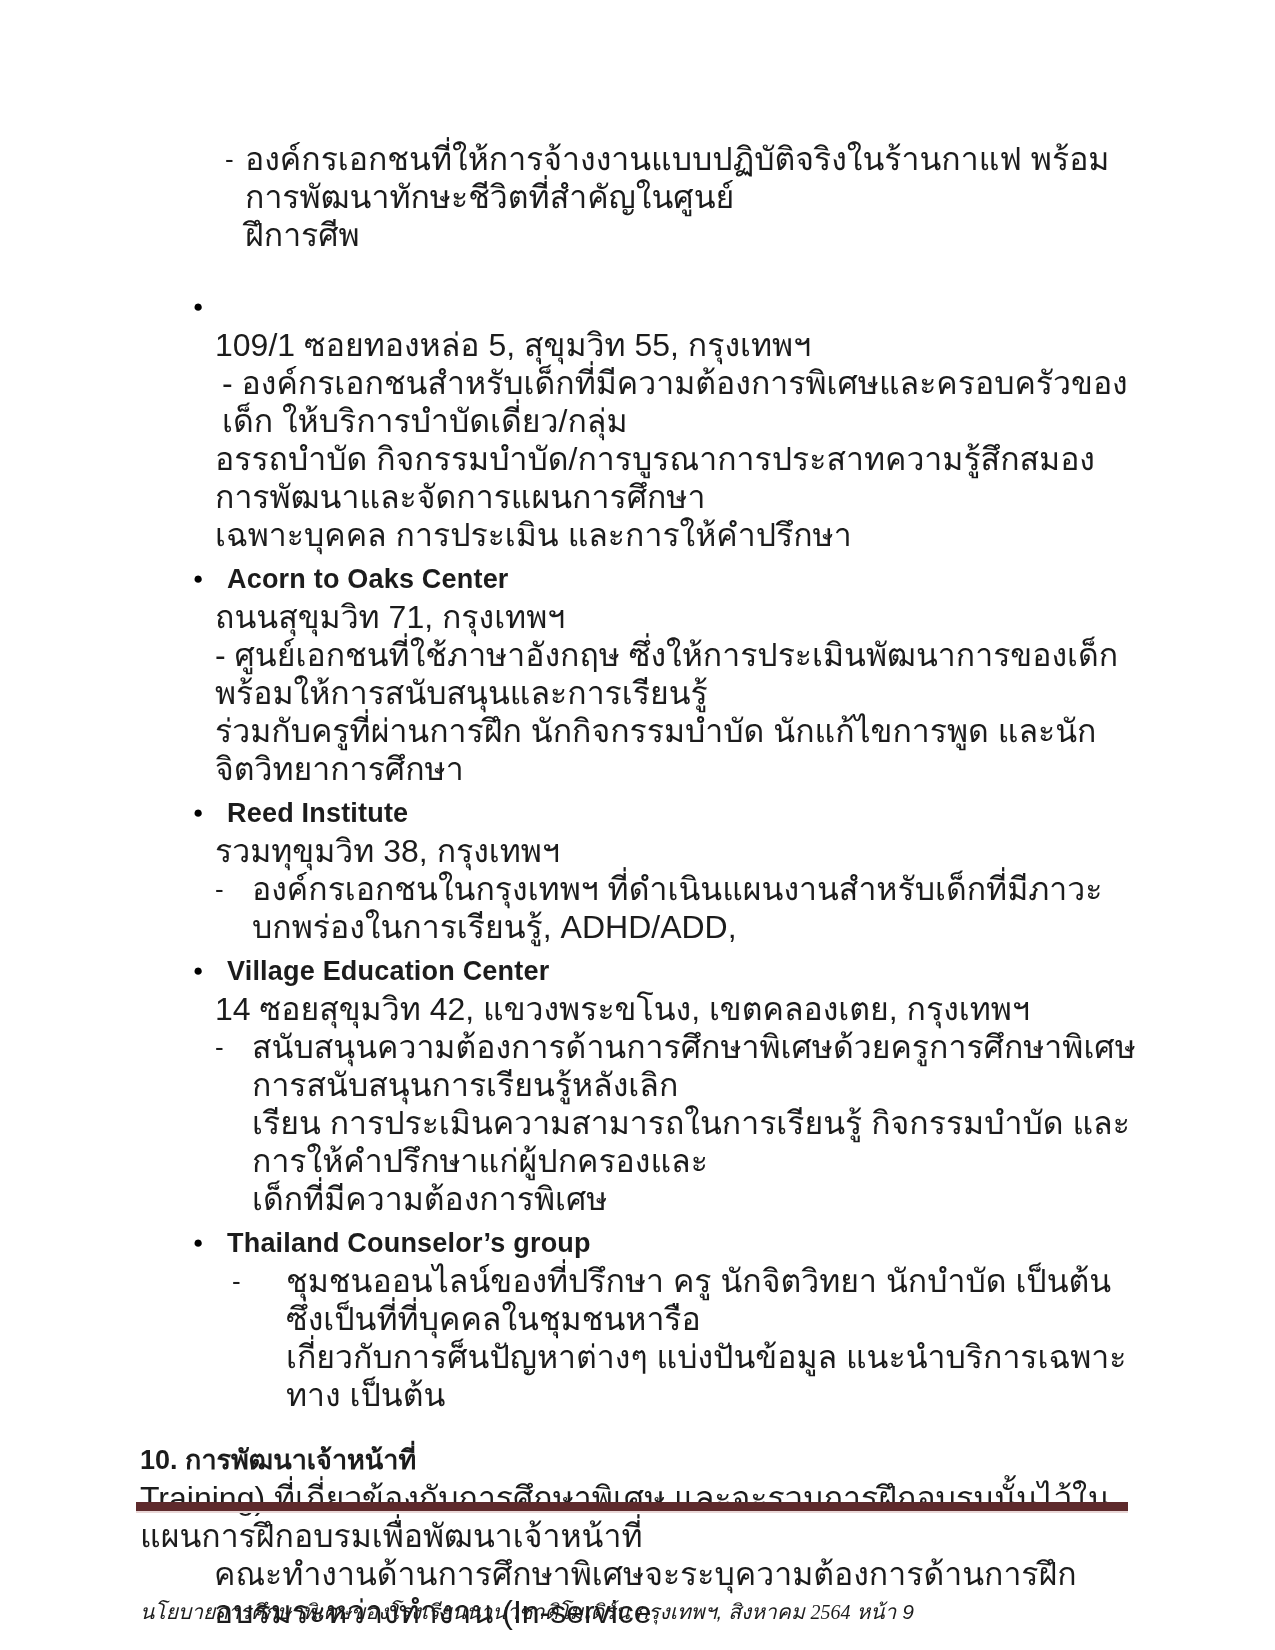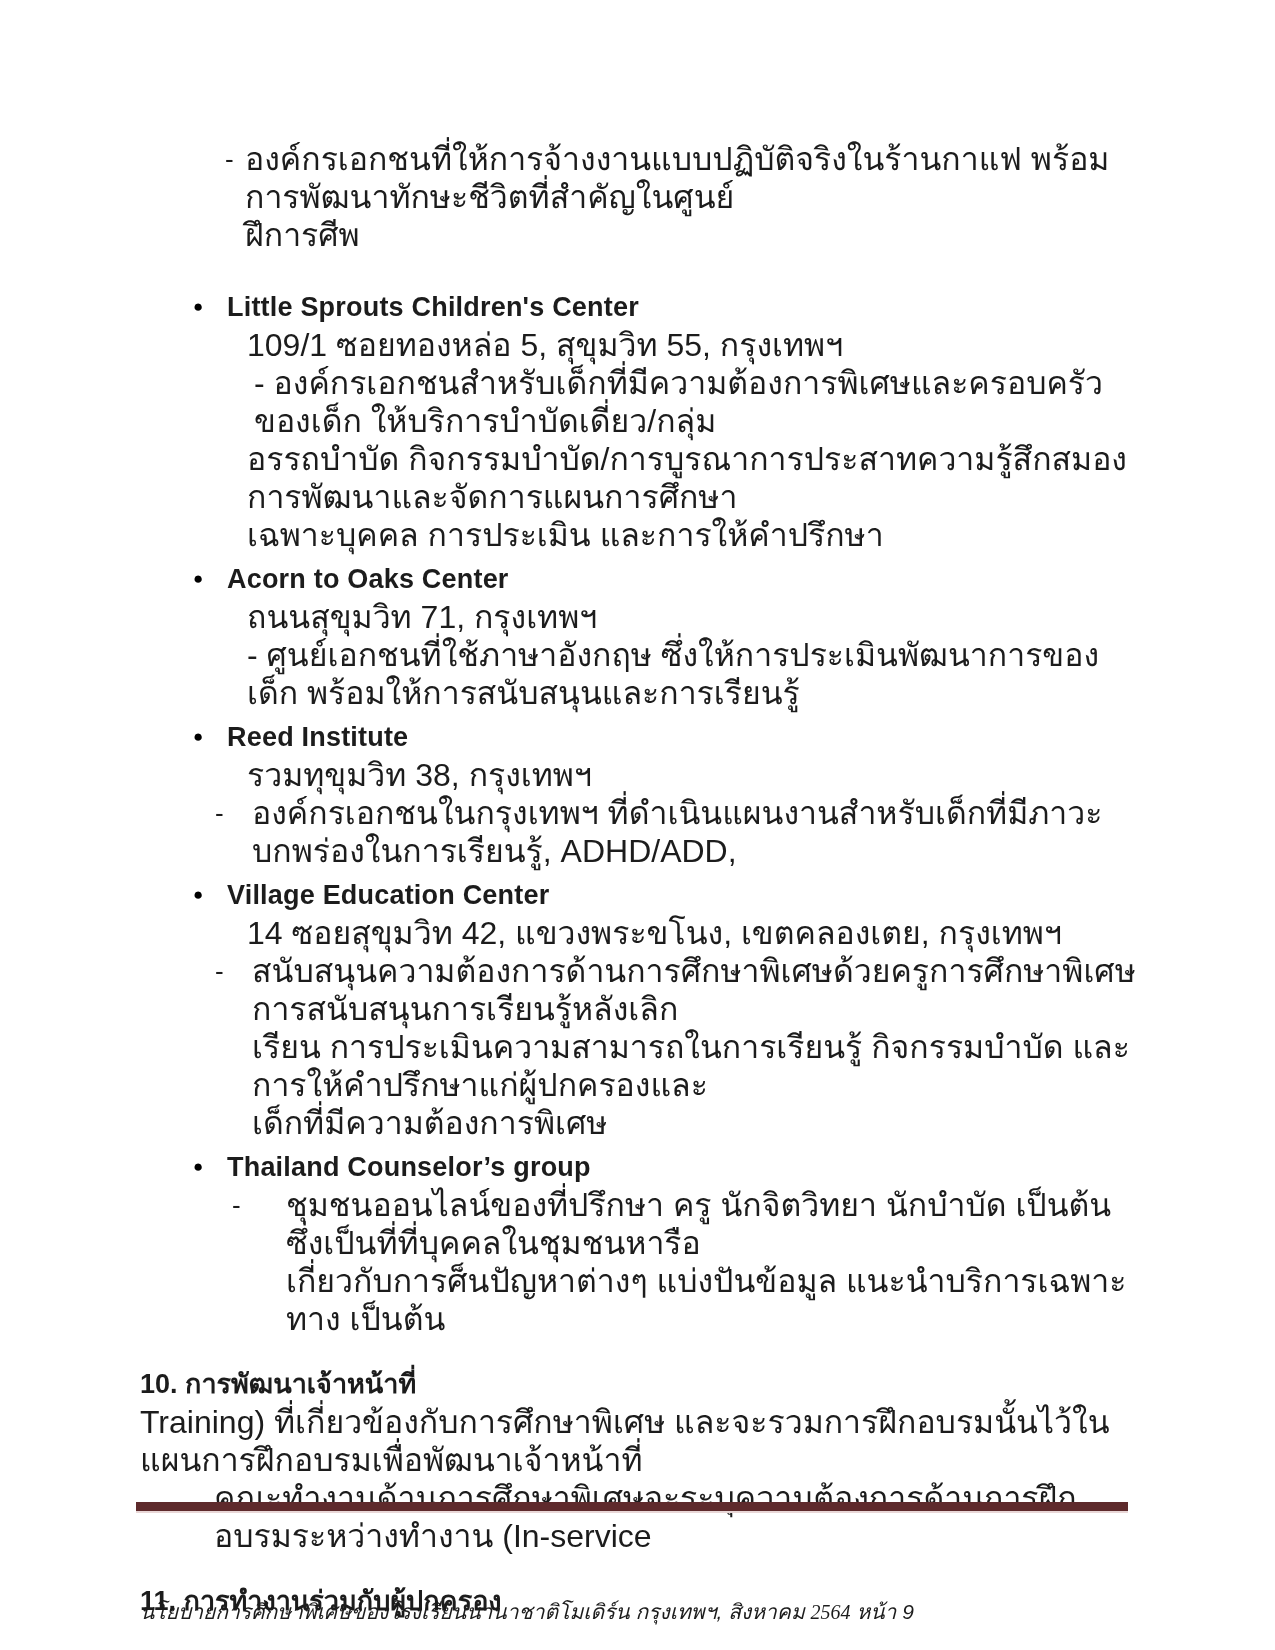--- a/index.html
+++ b/index.html
@@ -49,21 +49,21 @@
     font-size: 17px;
     line-height: 38px;
     color: #000;
   }
   .org-name {
     font-size: 27px;
     font-weight: 700;
     line-height: 38px;
     letter-spacing: 0.2px;
   }
-  .org-body { margin-left: 107px; }
+  .org-body { margin-left: 75px; }
   
   .hang { display: flex; margin-left: 75px; }
   .hang .dash-col {
     flex: 0 0 37px;
     width: 37px;
     font-size: 26px;
     line-height: 38px;
   }
   .hang.deep { margin-left: 92px; }
   .hang.deep .dash-col { flex: 0 0 54px; width: 54px; }
@@ -110,38 +110,38 @@
     <div class="dash-col">-</div>
     <div>
       <div class="line">องค์กรเอกชนที่ให้การจ้างงานแบบปฏิบัติจริงในร้านกาแฟ พร้อมการพัฒนาทักษะชีวิตที่สำคัญในศูนย์</div>
       <div class="line">ฝึการศีพ</div>
     </div>
   </div>
 
   <div class="org">
     <div class="org-header">
       <span class="bullet-glyph">●</span>
-      <span class="org-name">Little Sprouts Children's Center</span>
     </div>
     <div class="org-body">
       <div class="line">109/1 ซอยทองหล่อ 5, สุขุมวิท 55, กรุงเทพฯ</div>
       <div class="line pad-sm">- องค์กรเอกชนสำหรับเด็กที่มีความต้องการพิเศษและครอบครัวของเด็ก ให้บริการบำบัดเดี่ยว/กลุ่ม</div>
       <div class="line">อรรถบำบัด กิจกรรมบำบัด/การบูรณาการประสาทความรู้สึกสมอง การพัฒนาและจัดการแผนการศึกษา</div>
       <div class="line">เฉพาะบุคคล การประเมิน และการให้คำปรึกษา</div>
     </div>
   </div>
 
   <div class="org">
     <div class="org-header">
       <span class="bullet-glyph">●</span>
       <span class="org-name">Acorn to Oaks Center</span>
     </div>
     <div class="org-body">
       <div class="line">ถนนสุขุมวิท 71, กรุงเทพฯ</div>
       <div class="line">- ศูนย์เอกชนที่ใช้ภาษาอังกฤษ ซึ่งให้การประเมินพัฒนาการของเด็ก พร้อมให้การสนับสนุนและการเรียนรู้</div>
+      <div class="line">ร่วมกับครูที่ผ่านการฝึก นักกิจกรรมบำบัด นักแก้ไขการพูด และนักจิตวิทยาการศึกษา</div>
     </div>
   </div>
 
   <div class="org">
     <div class="org-header">
       <span class="bullet-glyph">●</span>
       <span class="org-name">Reed Institute</span>
     </div>
     <div class="org-body">
       <div class="line">รวมทุขุมวิท 38, กรุงเทพฯ</div>

